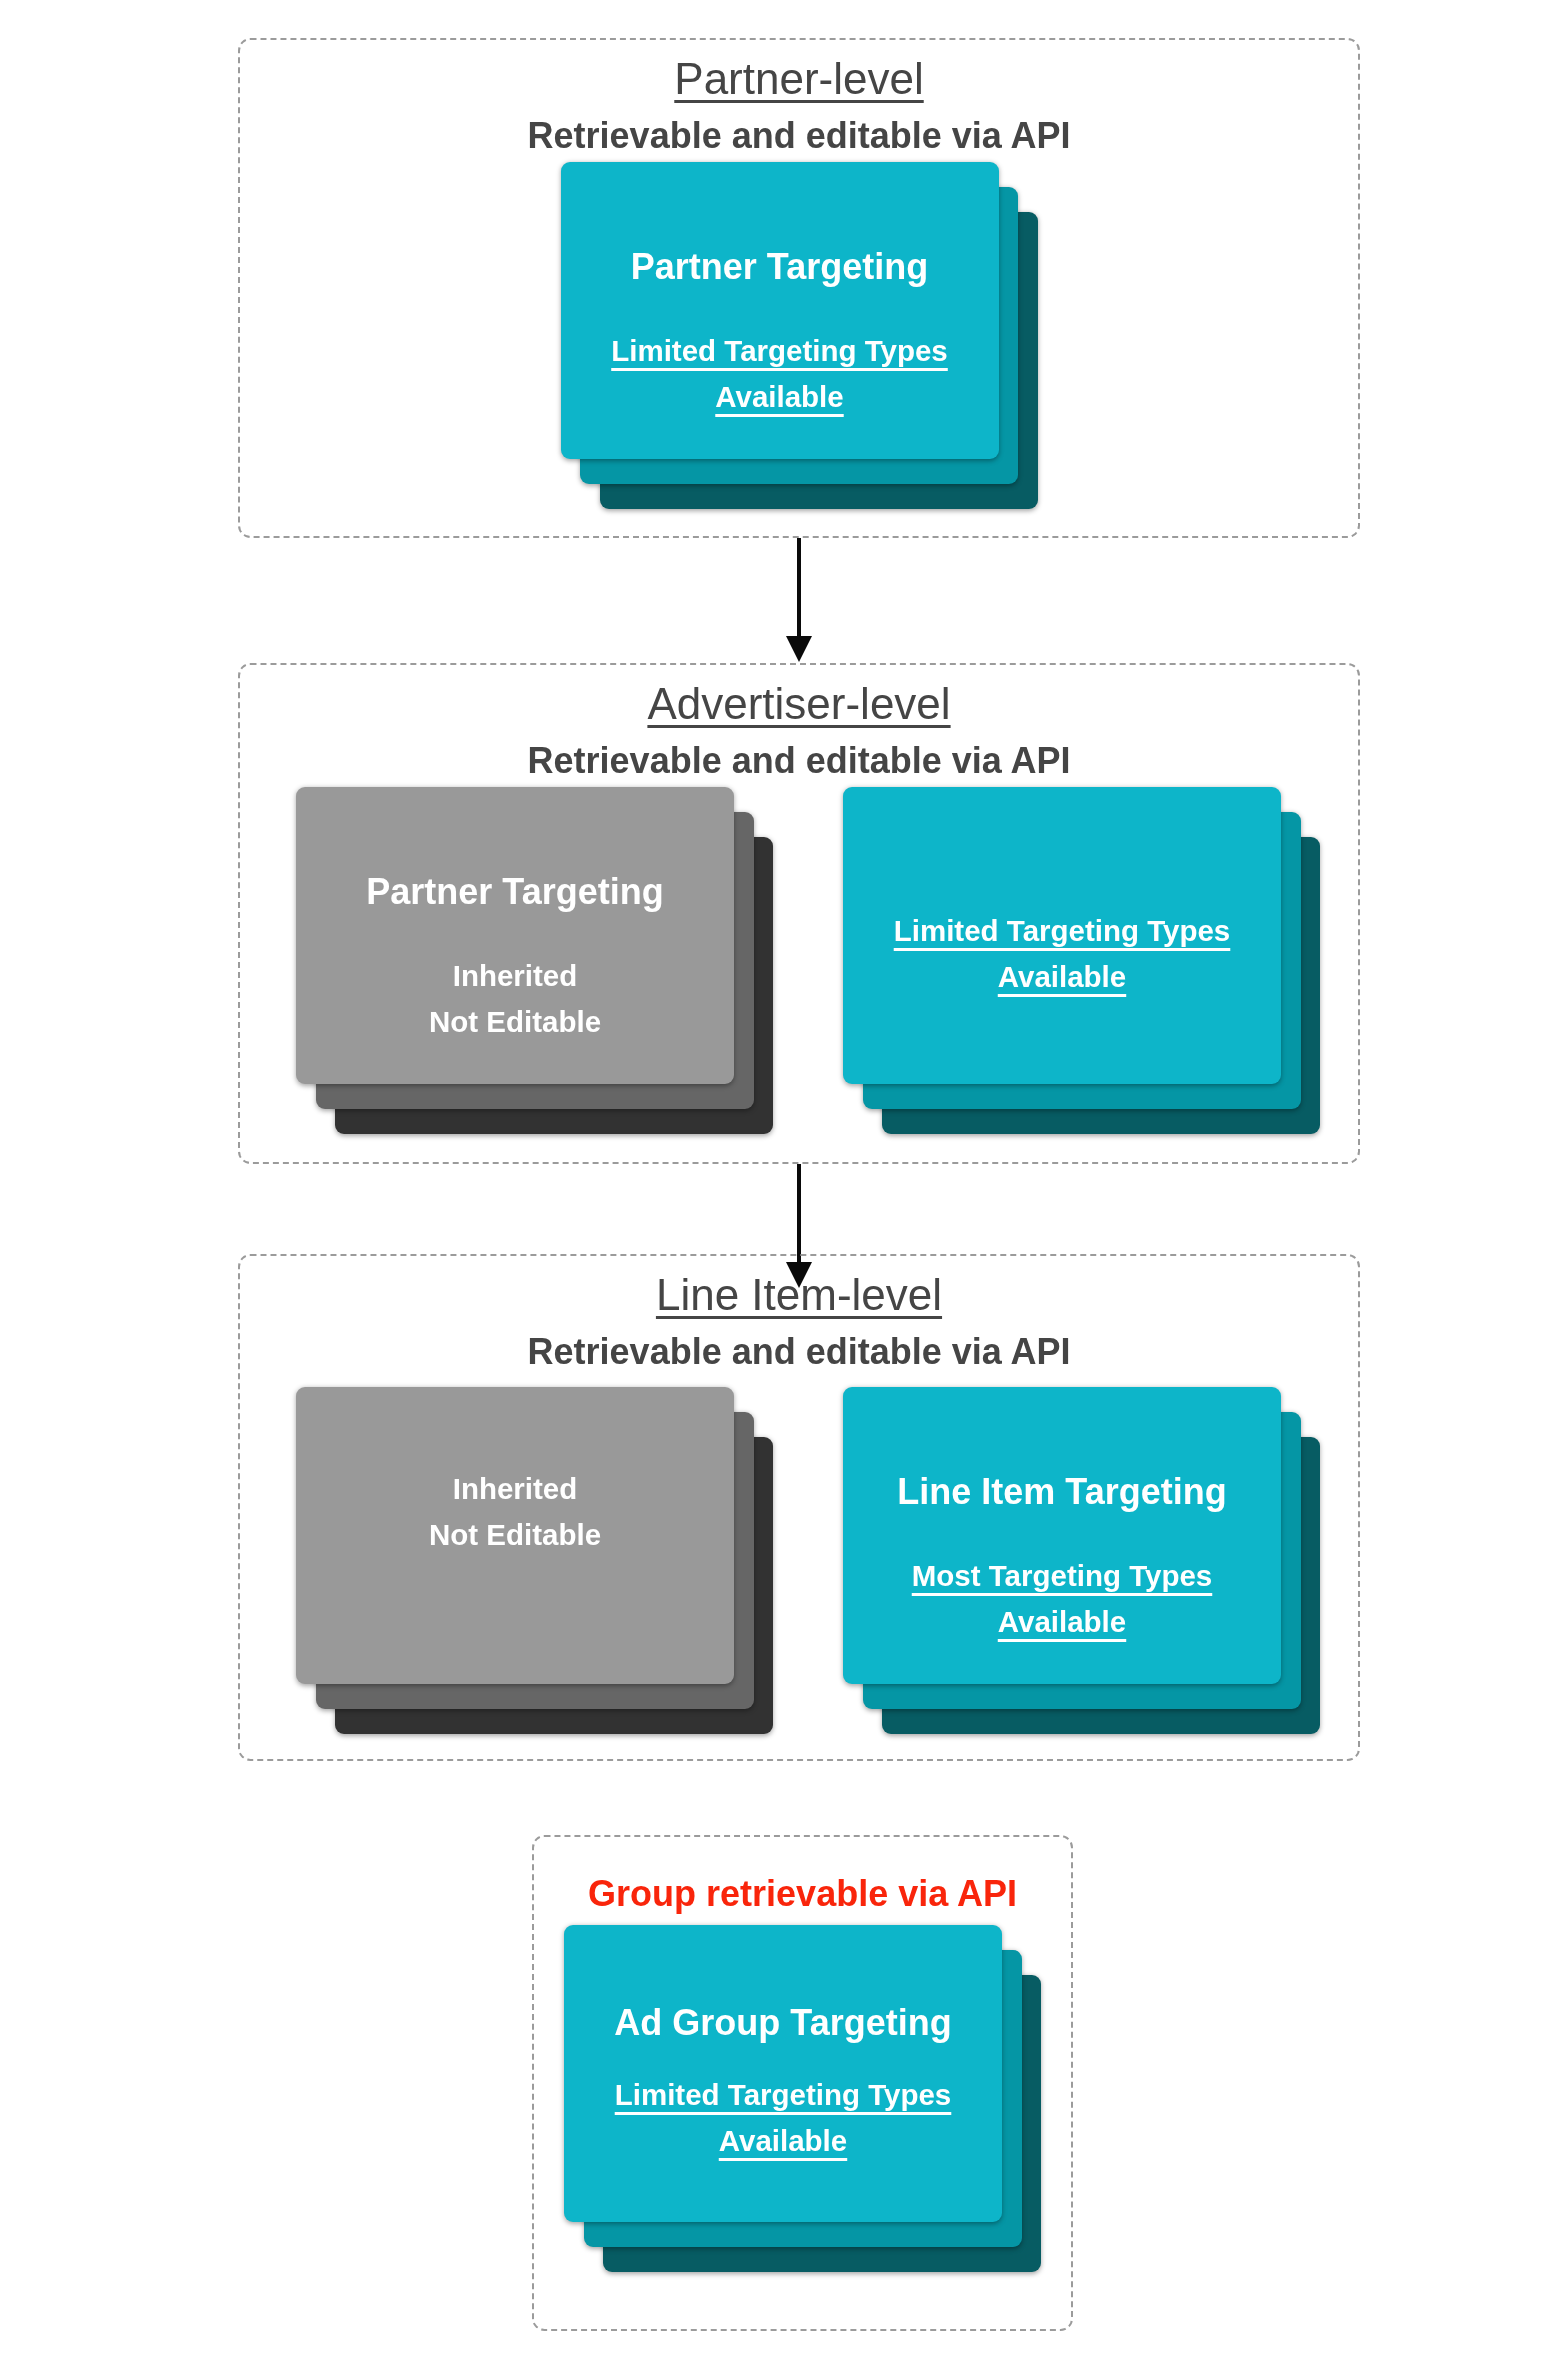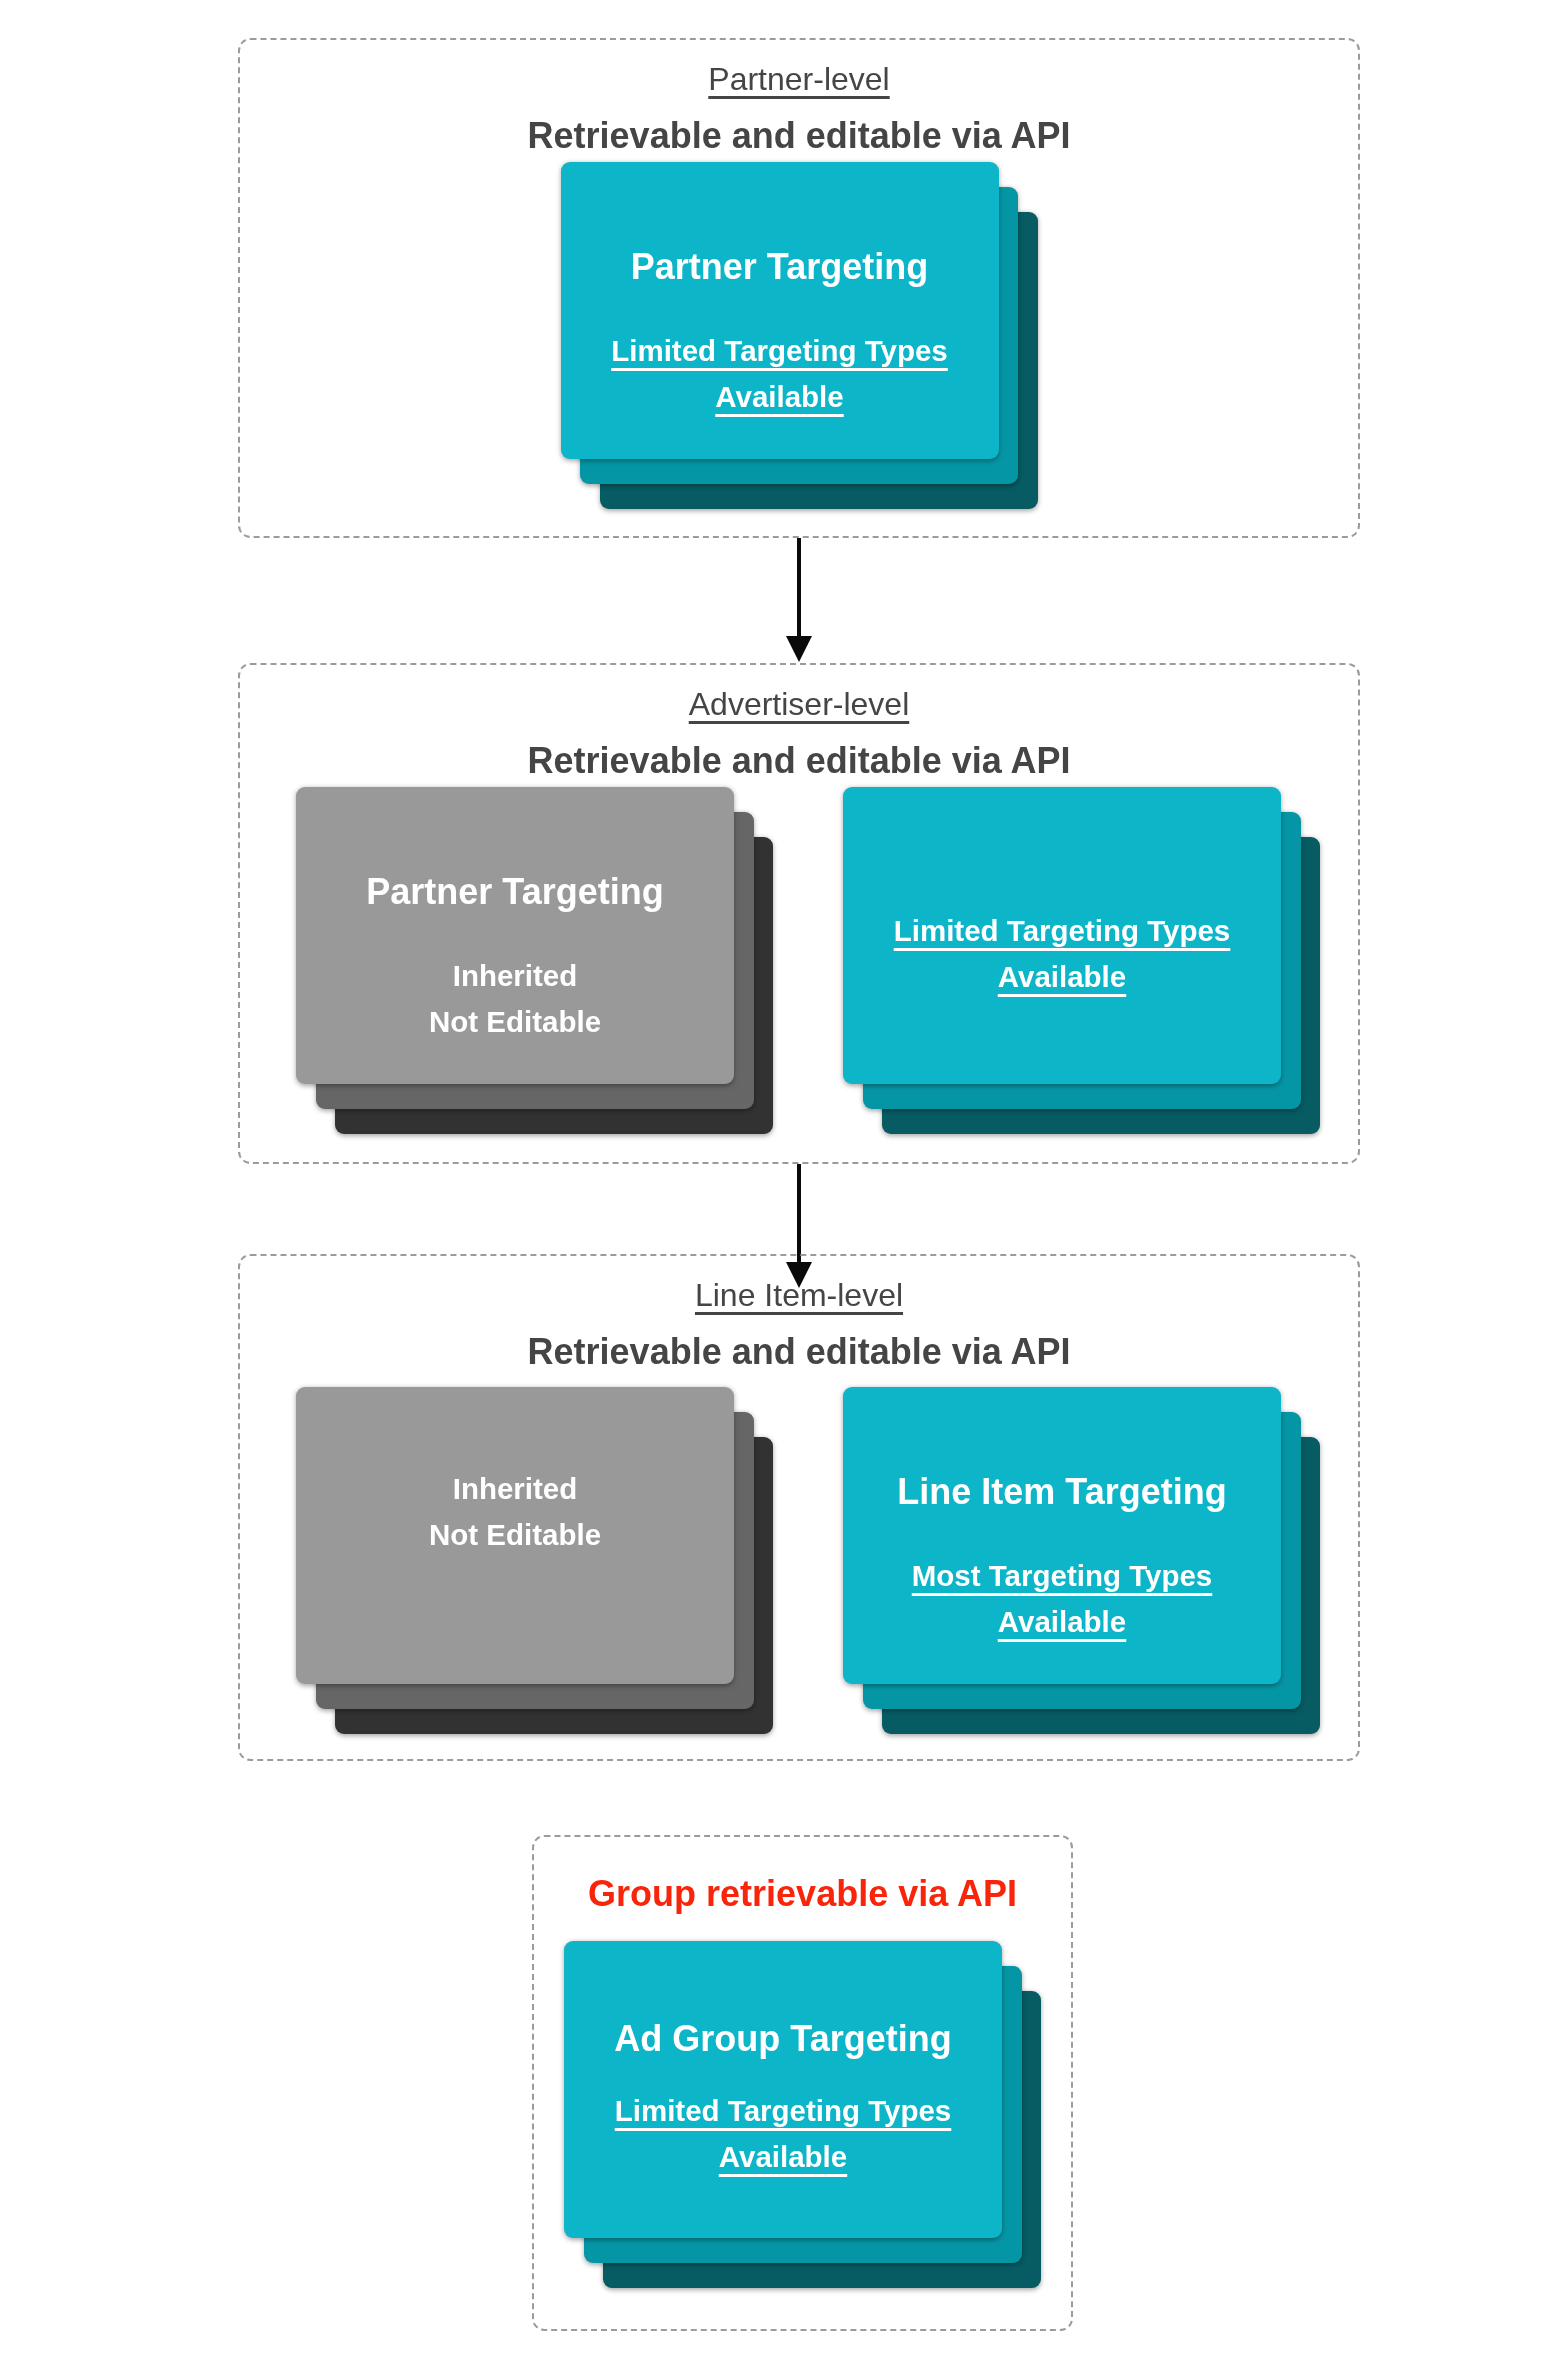--- a/index.html
+++ b/index.html
@@ -18,42 +18,42 @@
     border-radius: 12.5px;
     text-align: center;
   }
   .sec1 { left: 238px; top: 38px;   width: 1122px; height: 500px; padding-top: 16px; }
   .sec2 { left: 238px; top: 663px;  width: 1122px; height: 501px; padding-top: 16px; }
   .sec3 { left: 238px; top: 1254px; width: 1122px; height: 507px; padding-top: 16px; }
   .sec4 { left: 532px; top: 1835px; width: 541px;  height: 496px; padding-top: 27px; }
 
   .sec-title {
     margin: 0;
-    font-size: 32px;
+    font-size: 44px;
     font-weight: 400;
     line-height: 46px;
     color: var(--heading-text, #454545);
     text-decoration: underline;
     text-decoration-thickness: 2.7px;
     text-underline-offset: 6.3px;
   }
   .sec-subtitle {
     margin: 10.7px 0 0;
     font-size: 36px;
     font-weight: 700;
     line-height: 46px;
     color: var(--heading-text, #454545);
   }
   .sec-subtitle.red { color: var(--red-text, #f9250b); margin-top: 7.1px; }
 
   .stacks { display: flex; margin-top: 3.6px; }
   .stacks.center { justify-content: center; }
   .stacks.split  { justify-content: space-between; padding: 0 38px 0 56px; }
   .sec3 .stacks { margin-top: 12.5px; }
-  .sec4 .stacks { margin-top: 24px; }
+  .sec4 .stacks { margin-top: 8px; }
 
   .stack { position: relative; width: 477px; height: 347px; flex: 0 0 auto; }
   .layer, .card {
     position: absolute;
     width: 438px;
     height: 297px;
     border-radius: 9px;
     box-shadow: 0 1.8px 5.4px rgba(0,0,0,0.35);
   }
   .layer.l2 { left: 19.6px; top: 25px; }

